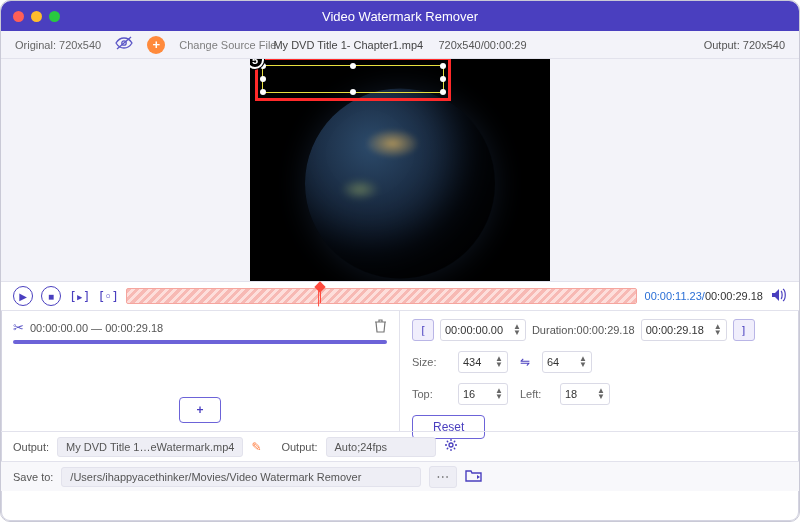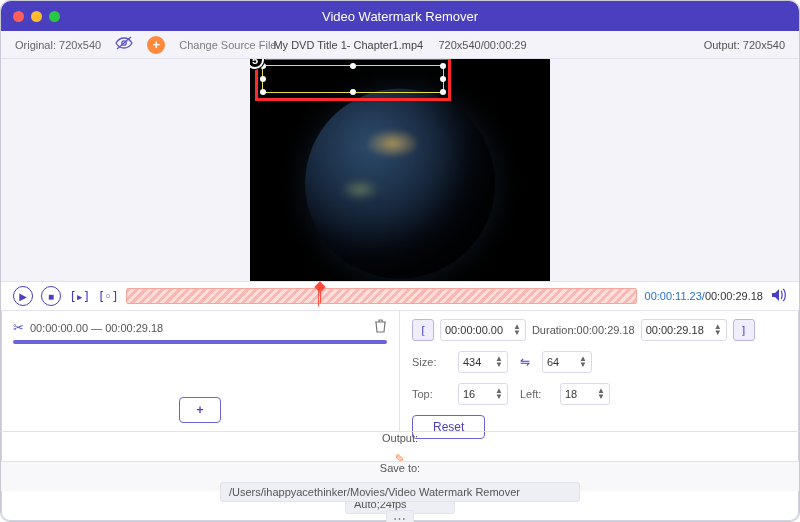--- a/index.html
+++ b/index.html
@@ -123,21 +123,21 @@
   }
   .num-field input{ border:none; outline:none; width:66px; font-size:11px; color:#333; background:transparent;}
   .num-field.small input{ width:30px; }
   .stepper{ display:flex; flex-direction:column; line-height:6px; font-size:8px; color:#666; cursor:pointer;}
   .lbl{ color:#666; min-width:34px;}
   .link-icon{ color:#4a3fbf; font-size:12px;}
   .sz-row{ display:flex; align-items:center; gap:12px;}
   
   .bottom1, .bottom2{
     height:30px; display:flex; align-items:center; padding:0 12px; font-size:11px; color:#555; gap:8px;
-    border-top:1px solid #e2e2ec; position:relative;flex-direction:column;
+    border-top:1px solid #e2e2ec; position:relative;
   }
   .ro-field{
     background:#eeeef5; border:1px solid #e2e2ec; border-radius:3px; padding:3px 8px; color:#555;
     font-size:11px;
   }
   .pencil{ color:#ff7a3c; font-size:12px;}
   .gear{ color:#4a3fbf; font-size:13px;}
   .dots-btn{
     background:#eeeef5; border:1px solid #e2e2ec; border-radius:3px; width:28px; height:22px;
     display:flex; align-items:center; justify-content:center; color:#666; cursor:pointer; font-size:13px; letter-spacing:1px;
@@ -302,20 +302,21 @@
       <div>
         <button class="outline-btn reset">
           <span>Reset</span>
         </button>
       </div>
     </div>
   </div>
 
   <div class="bottom1">
     <span>Output:</span>
+    <span class="ro-field">My DVD Title 1…eWatermark.mp4</span>
     <span class="pencil">✎</span>
     <span style="margin-left:12px;">Output:</span>
     <span class="ro-field" style="min-width:110px;">Auto;24fps</span>
     <span class="gear">
       <svg width="14" height="14" viewBox="0 0 14 14">
           <circle cx="7" cy="7" r="2" fill="none" stroke="#4a3fbf" stroke-width="1.3"></circle>
           <path d="M7 1v2M7 11v2M1 7h2M11 7h2M2.8 2.8l1.4 1.4M9.8 9.8l1.4 1.4M11.2 2.8L9.8 4.2M4.2 9.8l-1.4 1.4" stroke="#4a3fbf" stroke-width="1.3"></path>
         </svg>
     </span>
   </div>

